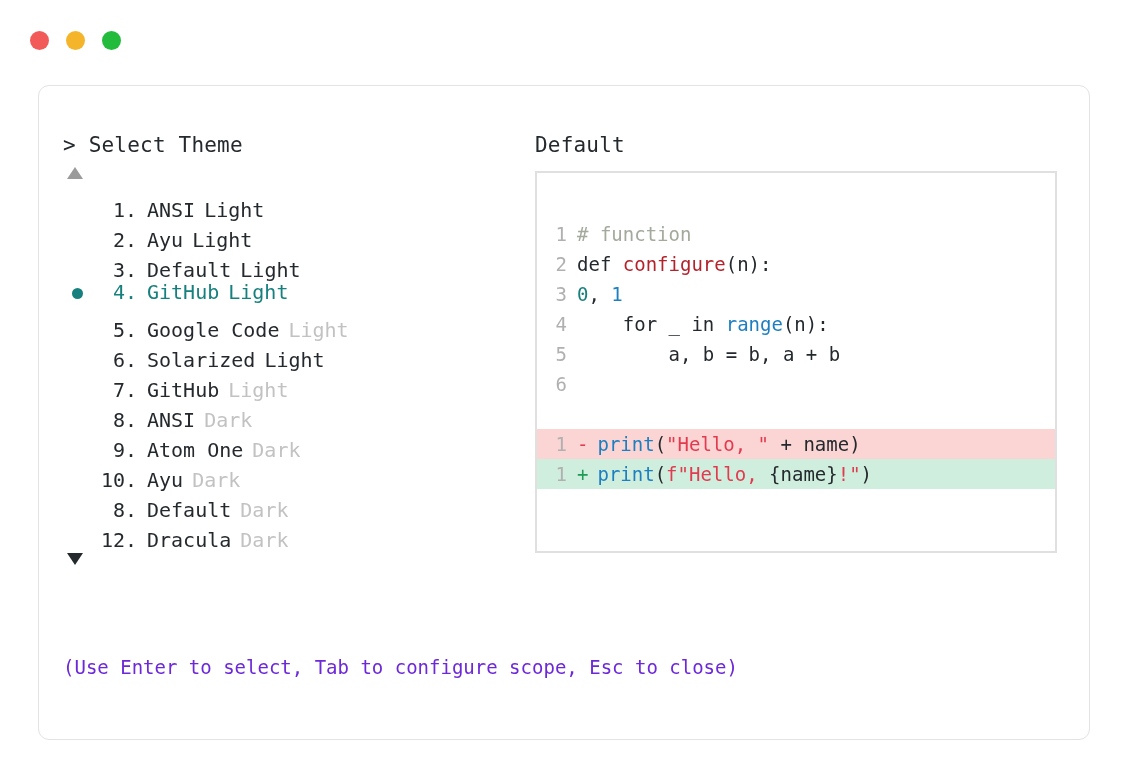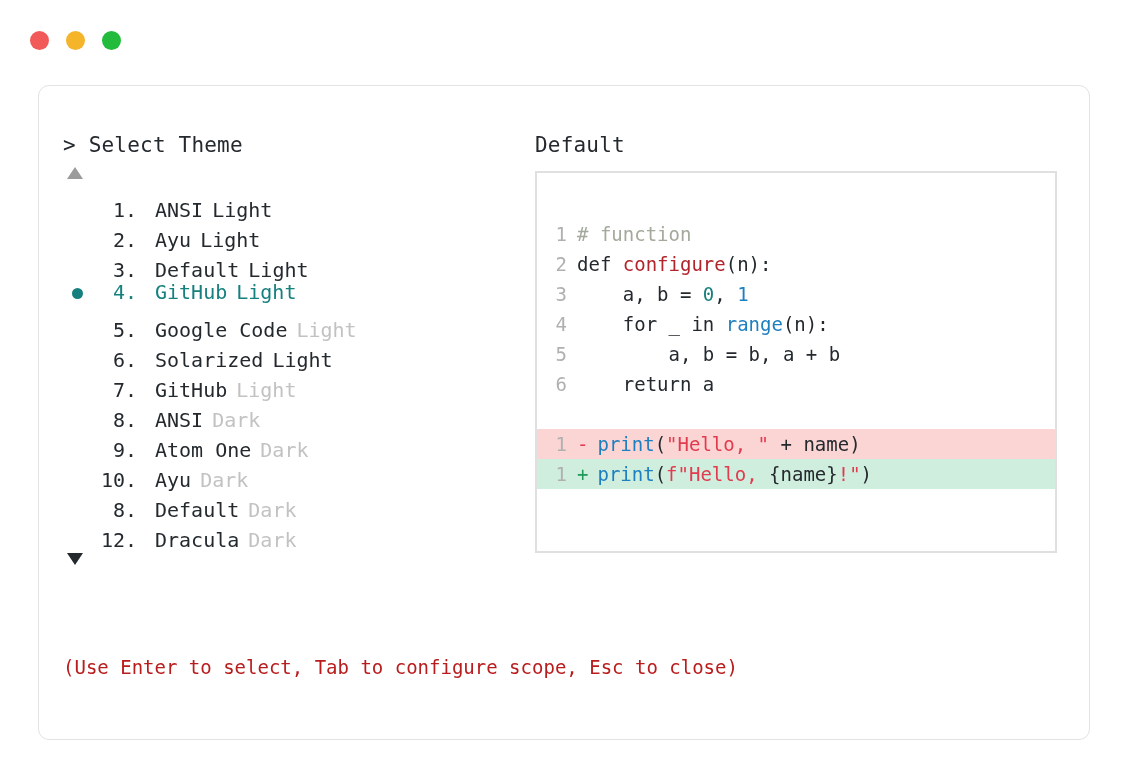--- a/index.html
+++ b/index.html
@@ -120,21 +120,21 @@
     display: block;
   }
   .idx {
     width: 46px;
     flex: 0 0 46px;
     text-align: right;
     color: #24292e;
   }
   .tname {
     color: #24292e;
-    margin-left: 18px;
+    margin-left: 10px;
   }
   .tvariant {
     margin-left: 9px;
     color: #24292e;
     text-align: right;
   }
   .theme-row.dimmed .tvariant {
     color: #c2c2c2;
   }
   .theme-row.selected .idx,
@@ -204,21 +204,21 @@
   .marker-del { color: #e23a4e; margin-right: 9px; }
   .marker-add { color: #1f9a58; margin-right: 9px; }
 
   
   .footer-hint {
     position: absolute;
     left: 24px;
     bottom: 59px;
     font-size: 19px;
     line-height: 26px;
-    color: #b91c1c;
+    color: #6d28d9;
     white-space: pre;
   }
 </style>
 </head>
 <body>
 
 <div class="titlebar">
   <span class="dot" style="background: rgb(242, 90, 90);"></span>
   <span class="dot" style="background: rgb(245, 181, 42);"></span>
   <span class="dot" style="background: rgb(34, 187, 60);"></span>
@@ -250,24 +250,24 @@
       <div class="arrow arrow-down"></div>
     </div>
 
     <div class="right-col">
       <div class="heading">Default</div>
 
       <div class="preview-panel">
         <div class="code-area" id="code-area">
             <div class="code-line"><span class="ln">1</span><span class="tok-comment"># function</span></div>
             <div class="code-line"><span class="ln">2</span><span class="tok-kw">def </span><span class="tok-fn">configure</span><span class="tok-plain">(n):</span></div>
-            <div class="code-line"><span class="ln">3</span><span class="tok-plain">    a, b = </span><span class="tok-num-t">0</span><span class="tok-plain">, </span><span class="tok-num-b">1</span></div>
+            <div class="code-line"><span class="ln">3</span><span class="tok-num-t">0</span><span class="tok-plain">, </span><span class="tok-num-b">1</span></div>
             <div class="code-line"><span class="ln">4</span><span class="tok-plain">    for _ in </span><span class="tok-builtin">range</span><span class="tok-plain">(n):</span></div>
             <div class="code-line"><span class="ln">5</span><span class="tok-plain">        a, b = b, a + b</span></div>
-            <div class="code-line"><span class="ln">6</span><span class="tok-plain">    return a</span></div>
+            <div class="code-line"><span class="ln">6</span></div>
             <div class="spacer-line"></div>
             <div class="diff-line diff-del"><span class="diff-ln">1</span><span class="marker-del">-</span><span class="tok-builtin">print</span><span class="tok-plain">(</span><span class="tok-str">"Hello, "</span><span class="tok-plain"> + name)</span></div>
             <div class="diff-line diff-add"><span class="diff-ln">1</span><span class="marker-add">+</span><span class="tok-builtin">print</span><span class="tok-plain">(</span><span class="tok-str">f"Hello, </span><span class="tok-plain">{name}</span><span class="tok-str">!"</span><span class="tok-plain">)</span></div>
           </div>
       </div>
     </div>
 
   </div>
 
   <div class="footer-hint">(Use Enter to select, Tab to configure scope, Esc to close)</div>

